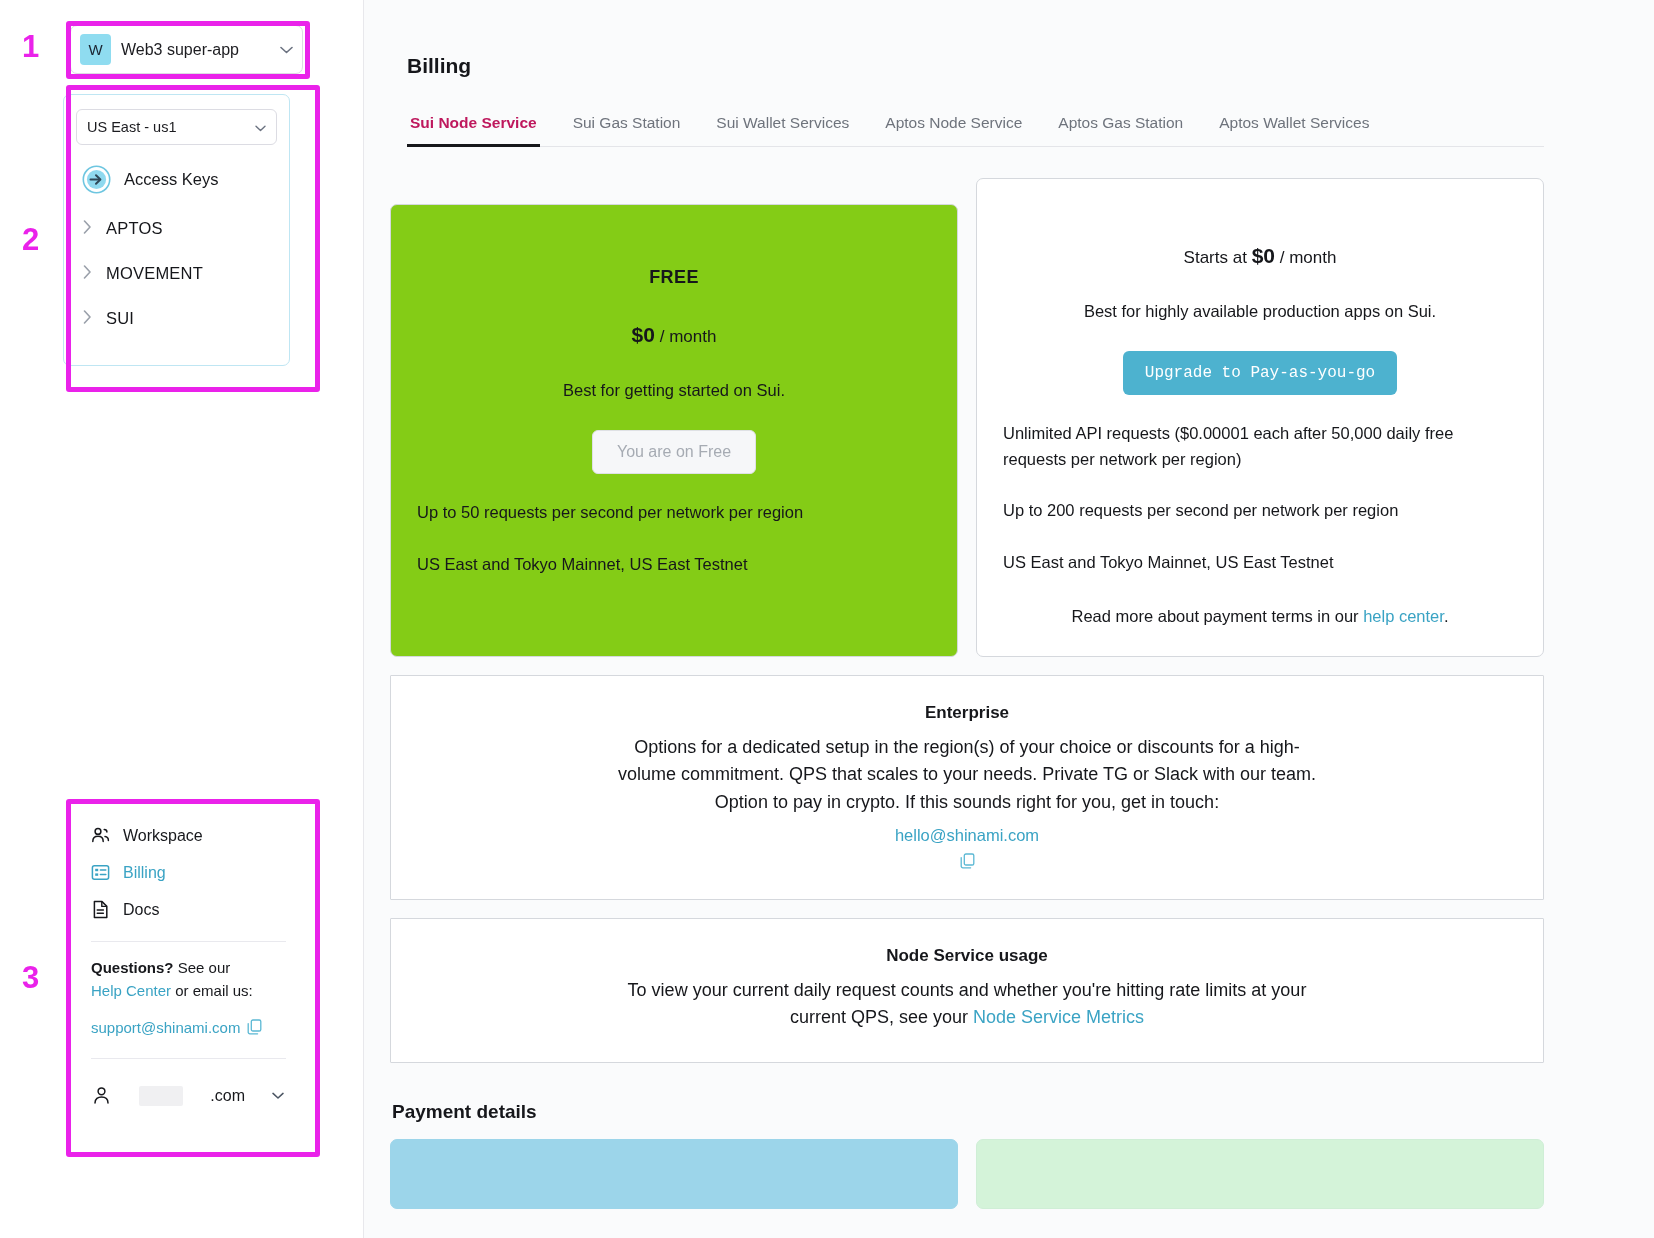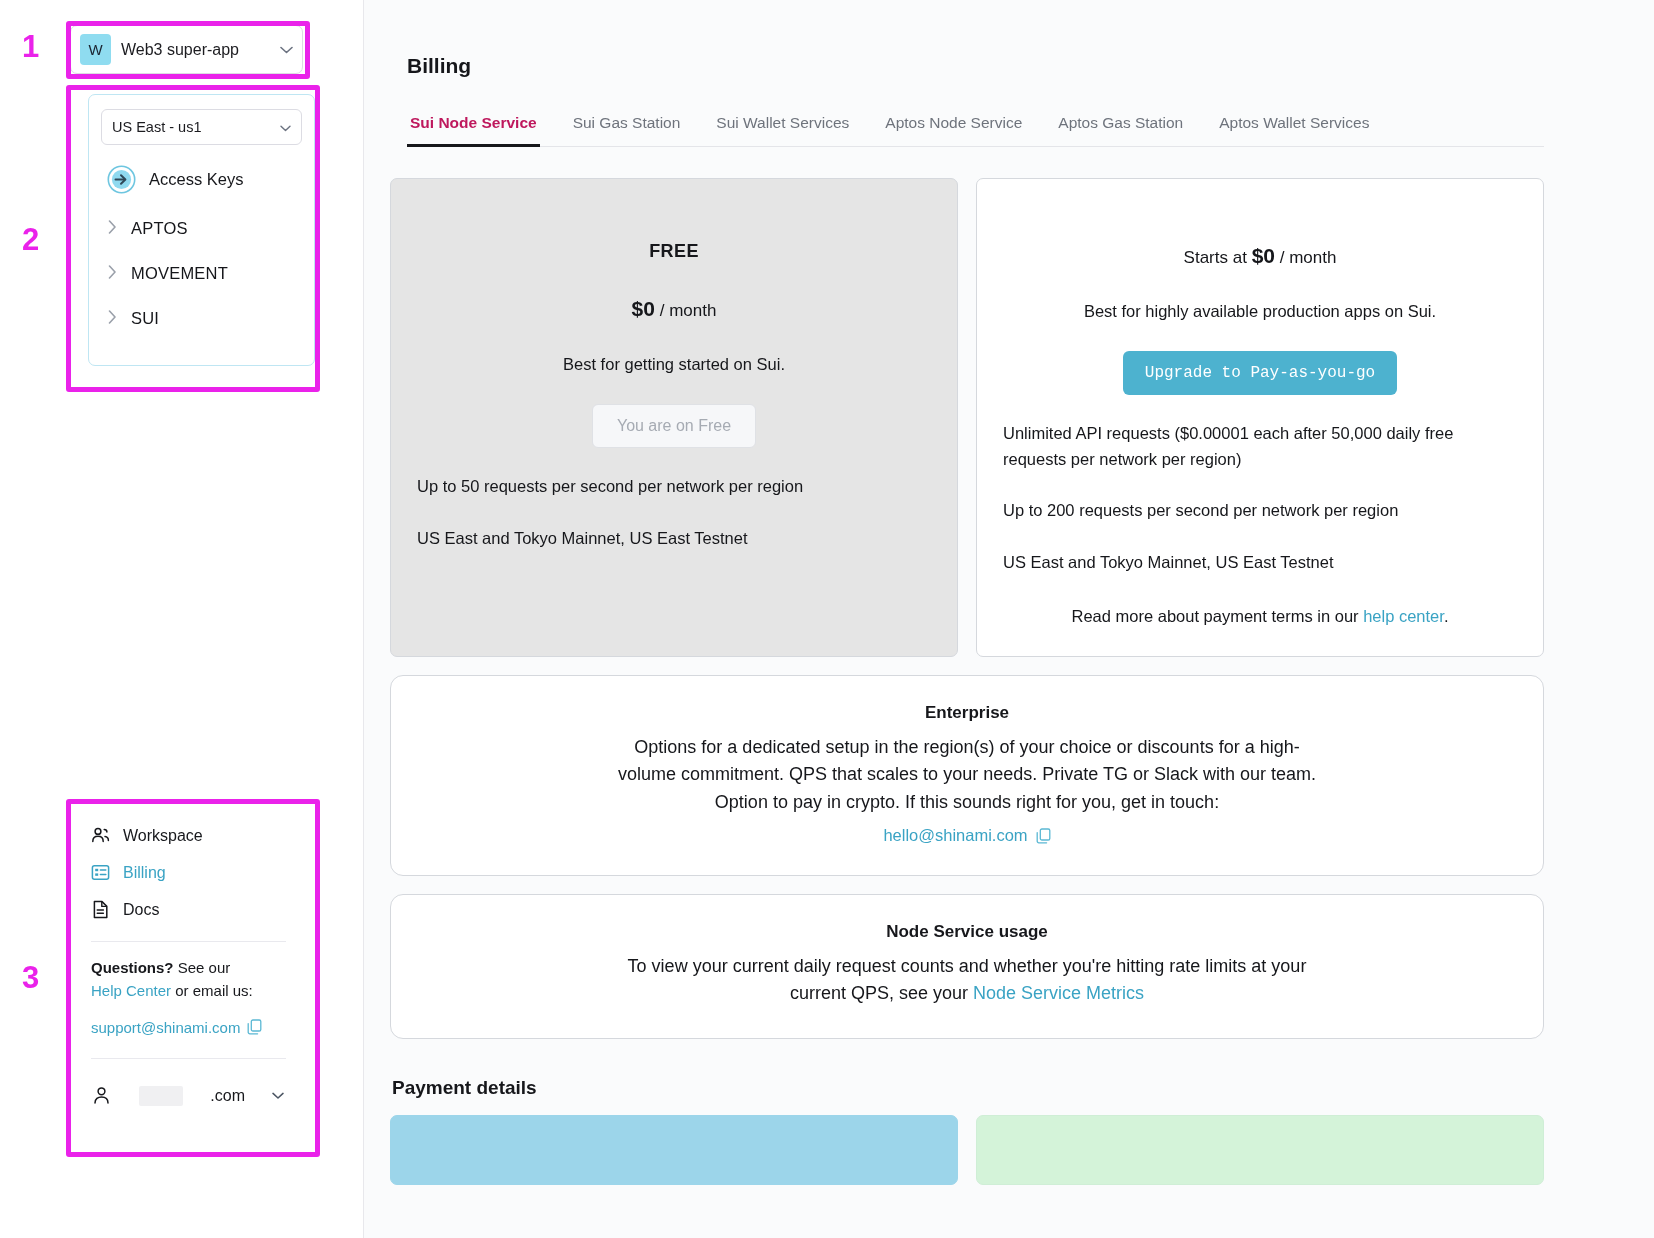--- a/index.html
+++ b/index.html
@@ -54,21 +54,21 @@
     border-radius: 4px;
     display: flex; align-items: center; justify-content: center;
     font-size: 15px; color: #1b2430; font-weight: 500;
     flex: 0 0 31px;
   }
   .ws-name { font-size: 16px; color: #1c1c20; flex: 1; }
   .chev { color: #6b7280; font-size: 13px; line-height: 1; }
 
   
   .nav-panel {
-    position: absolute; left: 88px; top: 94px;
+    position: absolute; left: 63px; top: 94px;
     width: 227px;
     border: 1px solid #bfe6f3;
     border-radius: 7px;
     background: #fff;
     padding: 14px 12px 24px 12px;
   }
   .region-select {
     width: 100%; height: 36px;
     border: 1px solid #dcdce3;
     border-radius: 6px;
@@ -158,21 +158,21 @@
   }
   .tab.active { color: #be185d; font-weight: bold; border-bottom-color: #16171b; }
 
   .plan-row { display: flex; gap: 18px; margin-top: 31px; }
   .card {
     border: 1px solid #d5d8dd;
     border-radius: 7px;
     background: #fff;
     padding: 30px 26px 30px 26px;
   }
-  .card.free { background: #e5e5e5; flex: 1; }
+  .card.free { background: #84cc16; flex: 1; margin-top: 26px; }
   .card.payg { flex: 1; }
   .plan-name {
     text-align: center; font-size: 18px; font-weight: bold;
     color: #16171b; letter-spacing: .4px; margin-top: 32px;
   }
   .price-line {
     text-align: center; margin-top: 35px;
     font-size: 17px; color: #16171b;
   }
   .price-line .amt { font-size: 21px; font-weight: bold; }
@@ -197,34 +197,35 @@
     font-size: 16.5px; color: #16171b;
     line-height: 1.56; margin-top: 26px;
   }
   .feat:first-of-type { margin-top: 33px; }
   .note {
     text-align: center; font-size: 16.5px; color: #16171b;
     margin-top: 31px;
   }
 
   .wide-card {
-    border: 1px solid #d5d8dd; border-radius: 13px;
+    border: 1px solid #d5d8dd; border-radius: 1px;
     background: #fff; margin-top: 18px;
     padding: 27px 30px 30px 30px;
     text-align: center;
   }
   .wc-title { font-size: 17px; font-weight: bold; color: #16171b; }
   .wc-body {
     font-size: 18px; color: #16171b; line-height: 1.52;
     margin-top: 11px;
   }
   .email-link-row {
     margin-top: 10px; display: flex; align-items: center;
-    justify-content: center; gap: 8px;
+    gap: 8px;
     font-size: 16.5px;
+    flex-direction: column;
   }
   .pay-title {
     font-size: 19px; font-weight: bold; color: #16171b;
     margin-top: 38px; margin-left: 2px;
   }
   .pay-row { display: flex; gap: 18px; margin-top: 16px; }
   .pay-card {
     flex: 1; height: 70px;
     border-radius: 7px; border: 1px solid #d5d8dd;
   }

